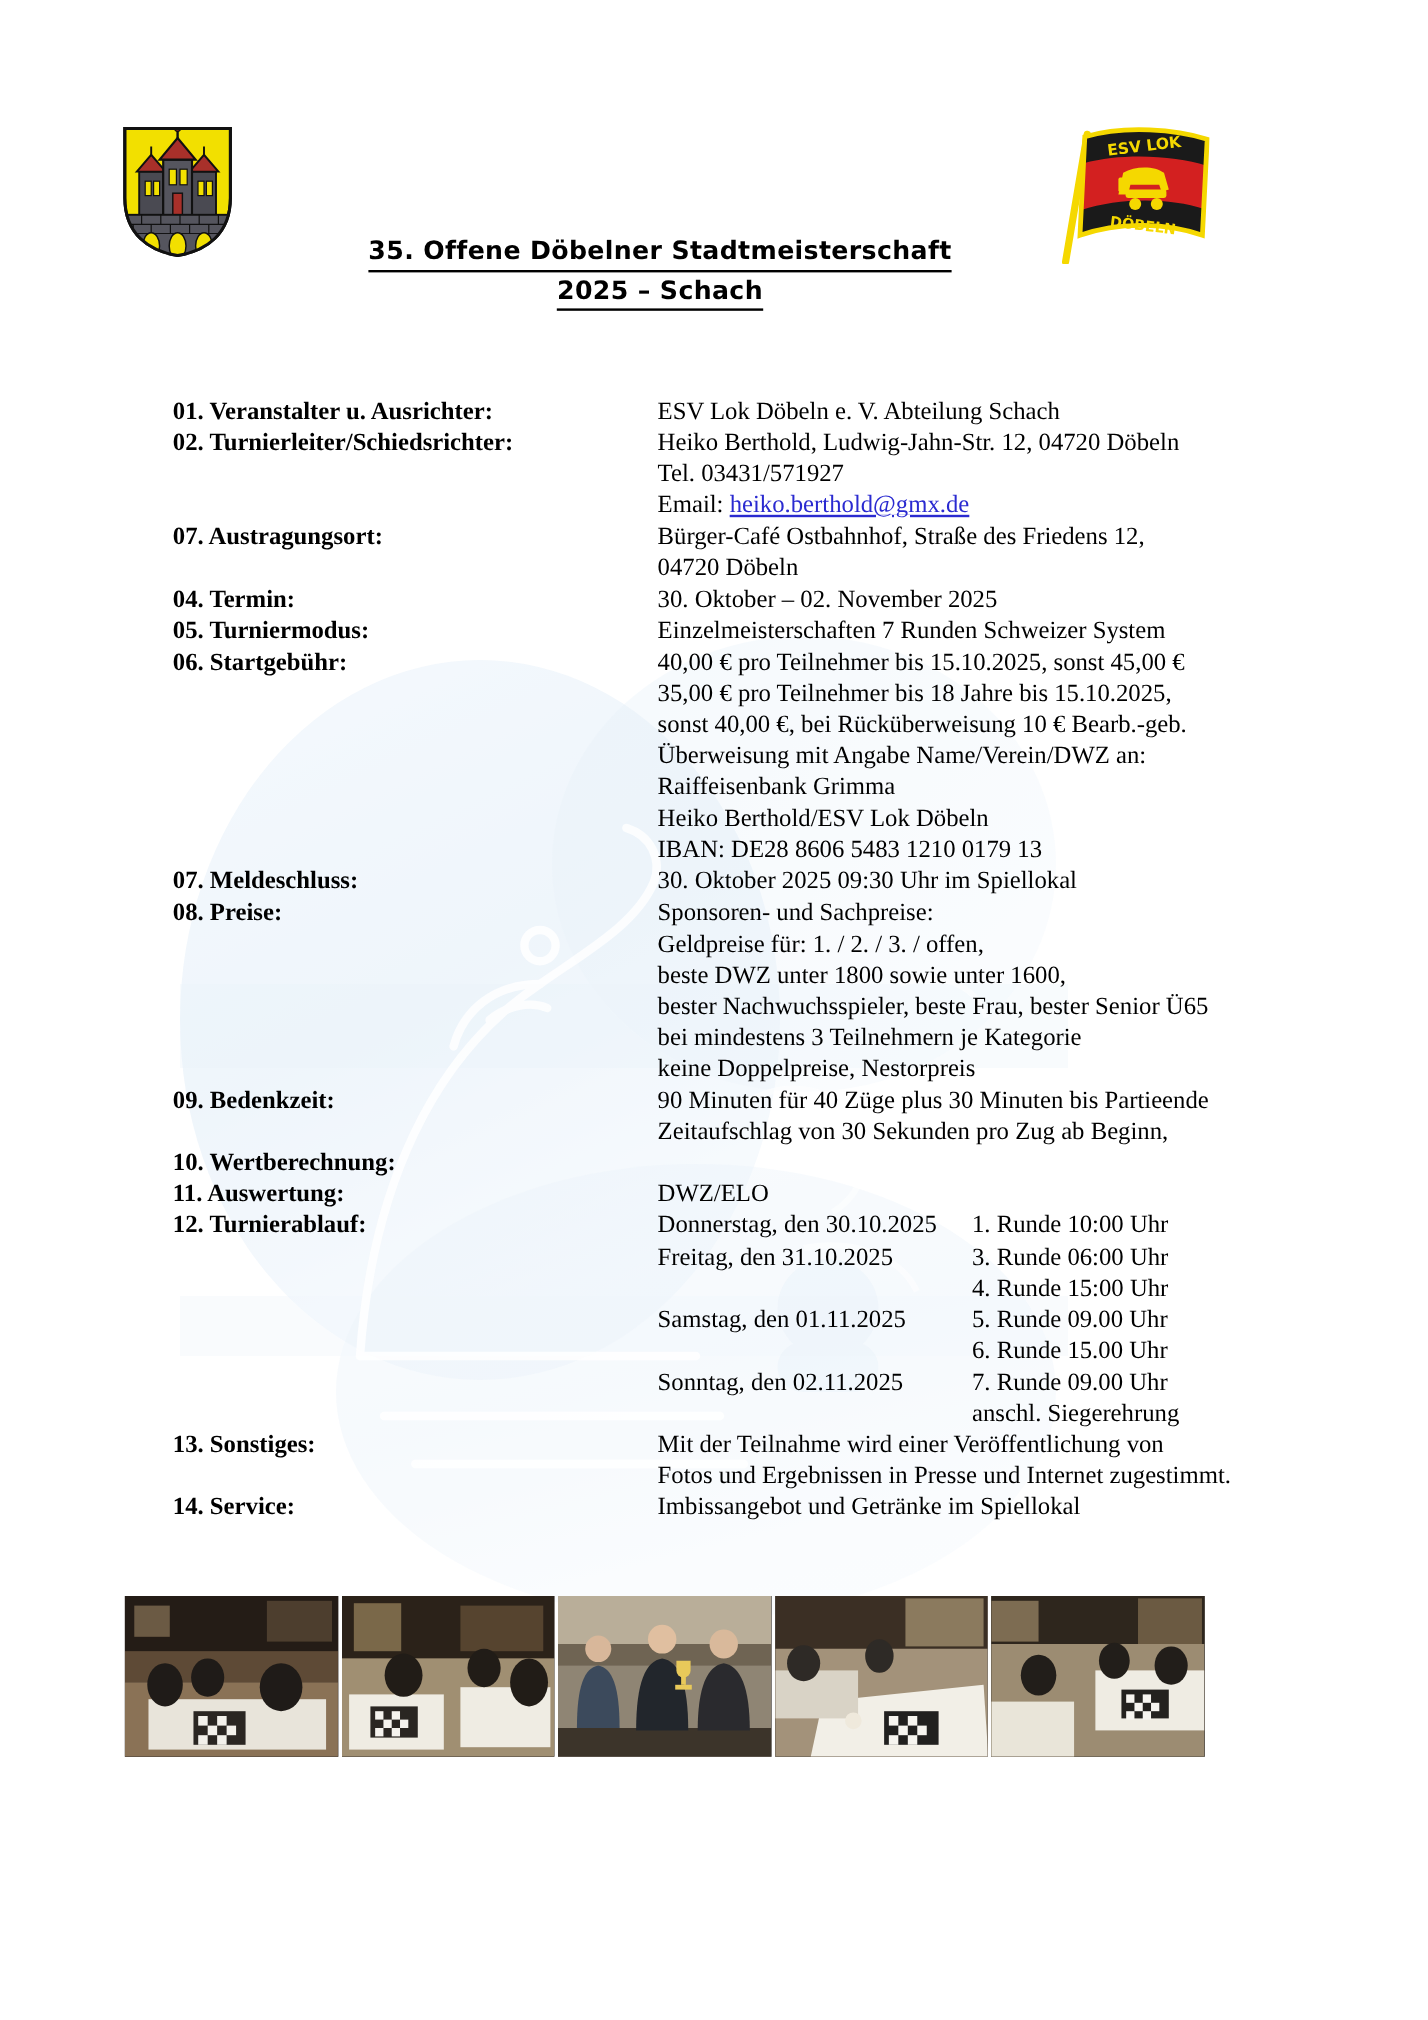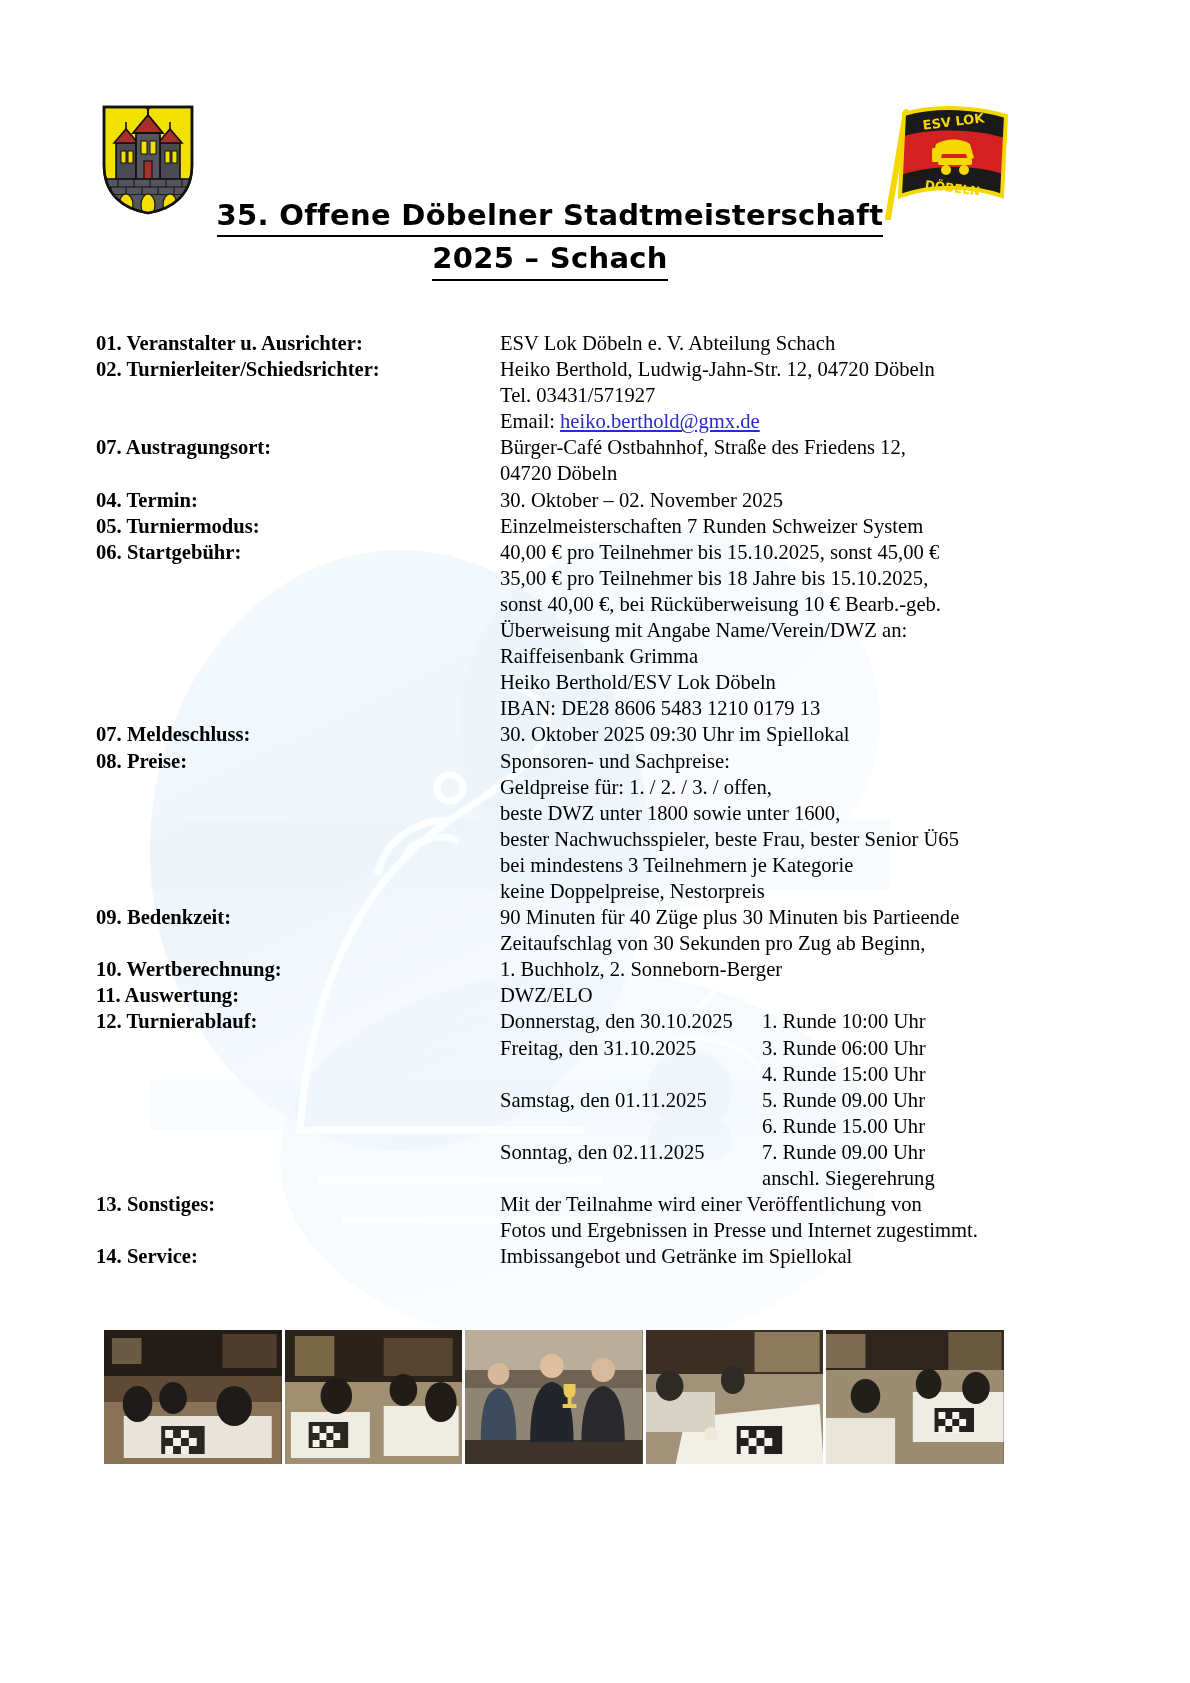--- a/index.html
+++ b/index.html
@@ -55,21 +55,21 @@
 
   
   #title-block {
     position: absolute;
     left: 150px;
     top: 196px;
     width: 800px;
     text-align: center;
     font-family: "DejaVu Sans", sans-serif;
     font-weight: bold;
-    font-size: 29px;
+    font-size: 21px;
     line-height: 1.32;
     letter-spacing: 0.3px;
   }
   #title-block .tline {
     display: inline-block;
     border-bottom: 2px solid #000;
     padding-bottom: 1px;
   }
   #title-line-2-wrap { display: block; margin-top: 2px; }
 
@@ -84,20 +84,21 @@
   }
   .row {
     display: flex;
     align-items: flex-start;
   }
   .lbl {
     width: 404px;
     flex: 0 0 404px;
     font-weight: bold;
     white-space: nowrap;
+    margin-left: 48px;
   }
   .val {
     flex: 1 1 auto;
     white-space: nowrap;
   }
   a.mail {
     color: #2a2ad0;
     text-decoration: underline;
   }
 
@@ -362,21 +363,20 @@
       <div class="lbl">09. Bedenkzeit:</div>
       <div class="val">90 Minuten für 40 Züge plus 30 Minuten bis Partieende</div>
     </div>
     <div class="row">
       <div class="lbl">&nbsp;</div>
       <div class="val">Zeitaufschlag von 30 Sekunden pro Zug ab Beginn,</div>
     </div>
 
     <div class="row">
       <div class="lbl">10. Wertberechnung:</div>
-      <div class="val">1. Buchholz, 2. Sonneborn-Berger</div>
     </div>
 
     <div class="row">
       <div class="lbl">11. Auswertung:</div>
       <div class="val">DWZ/ELO</div>
     </div>
 
     <div class="row">
       <div class="lbl">12. Turnierablauf:</div>
       <div class="val">

